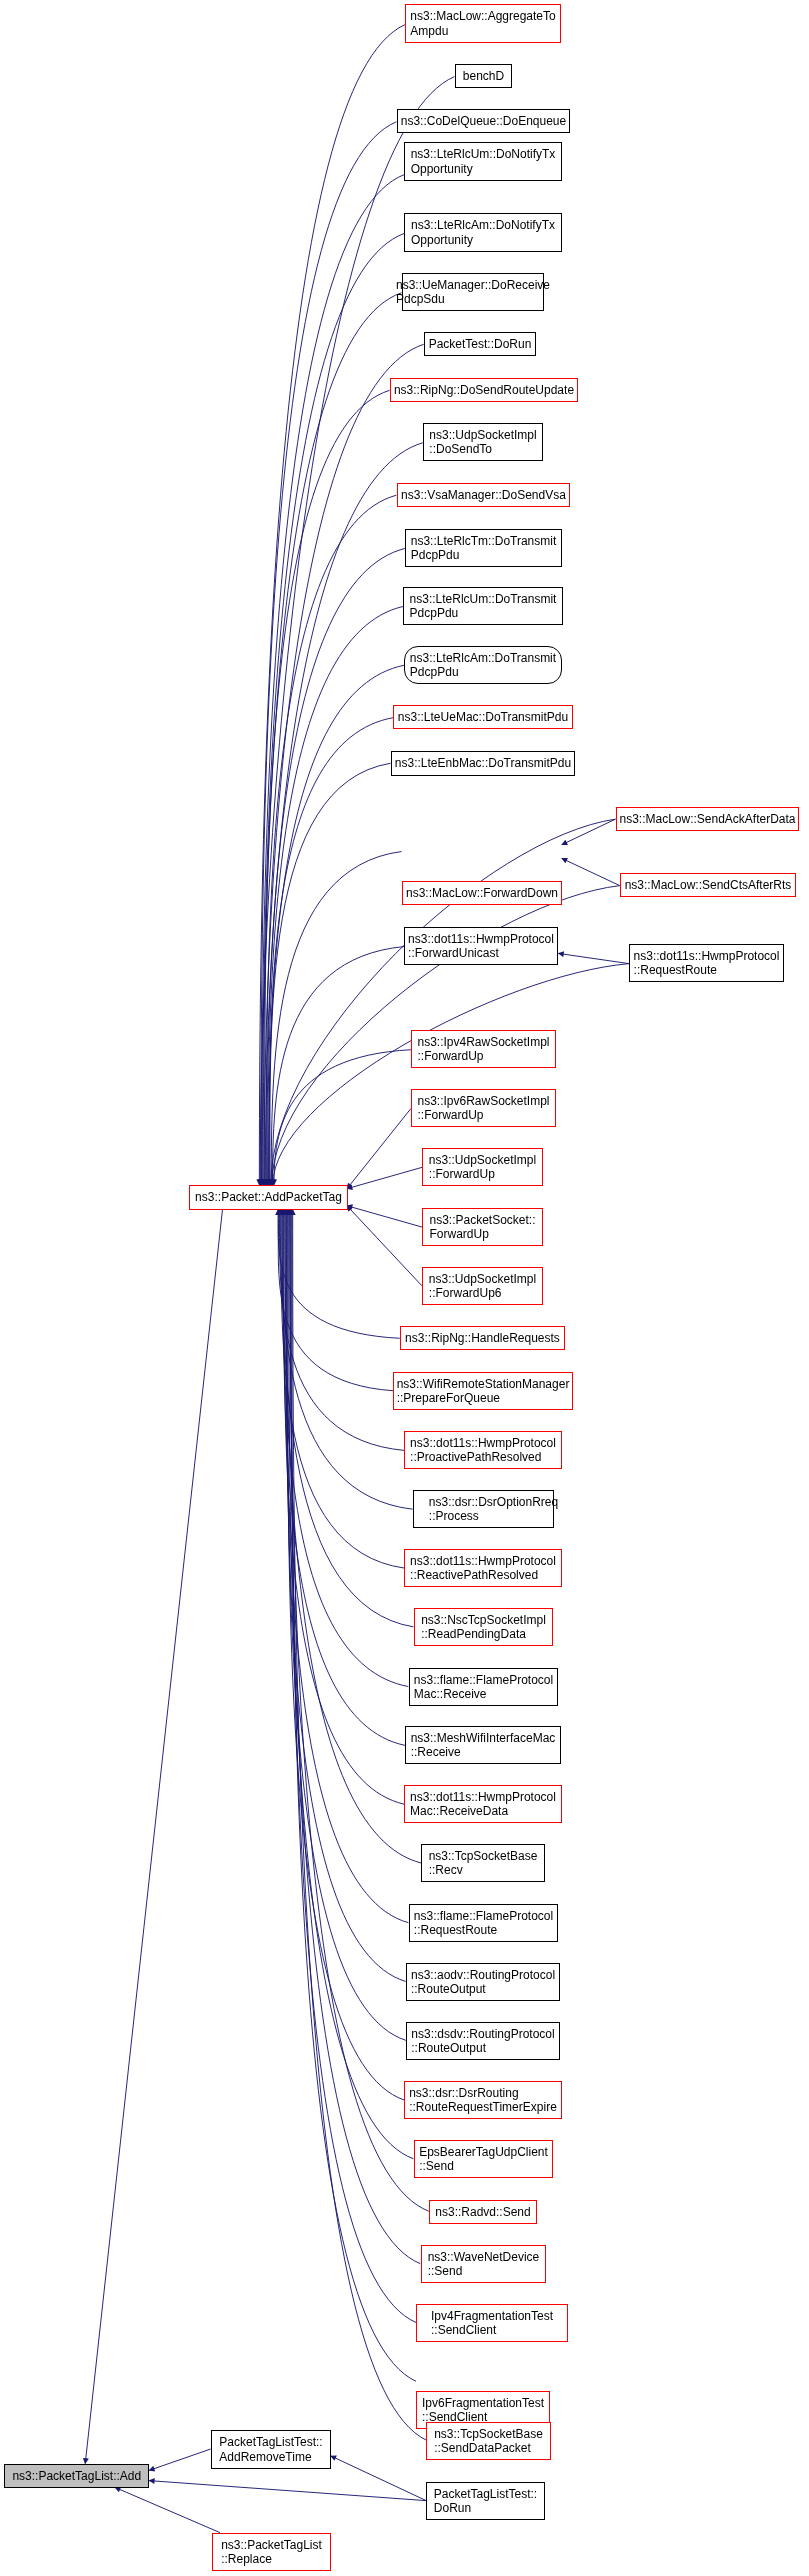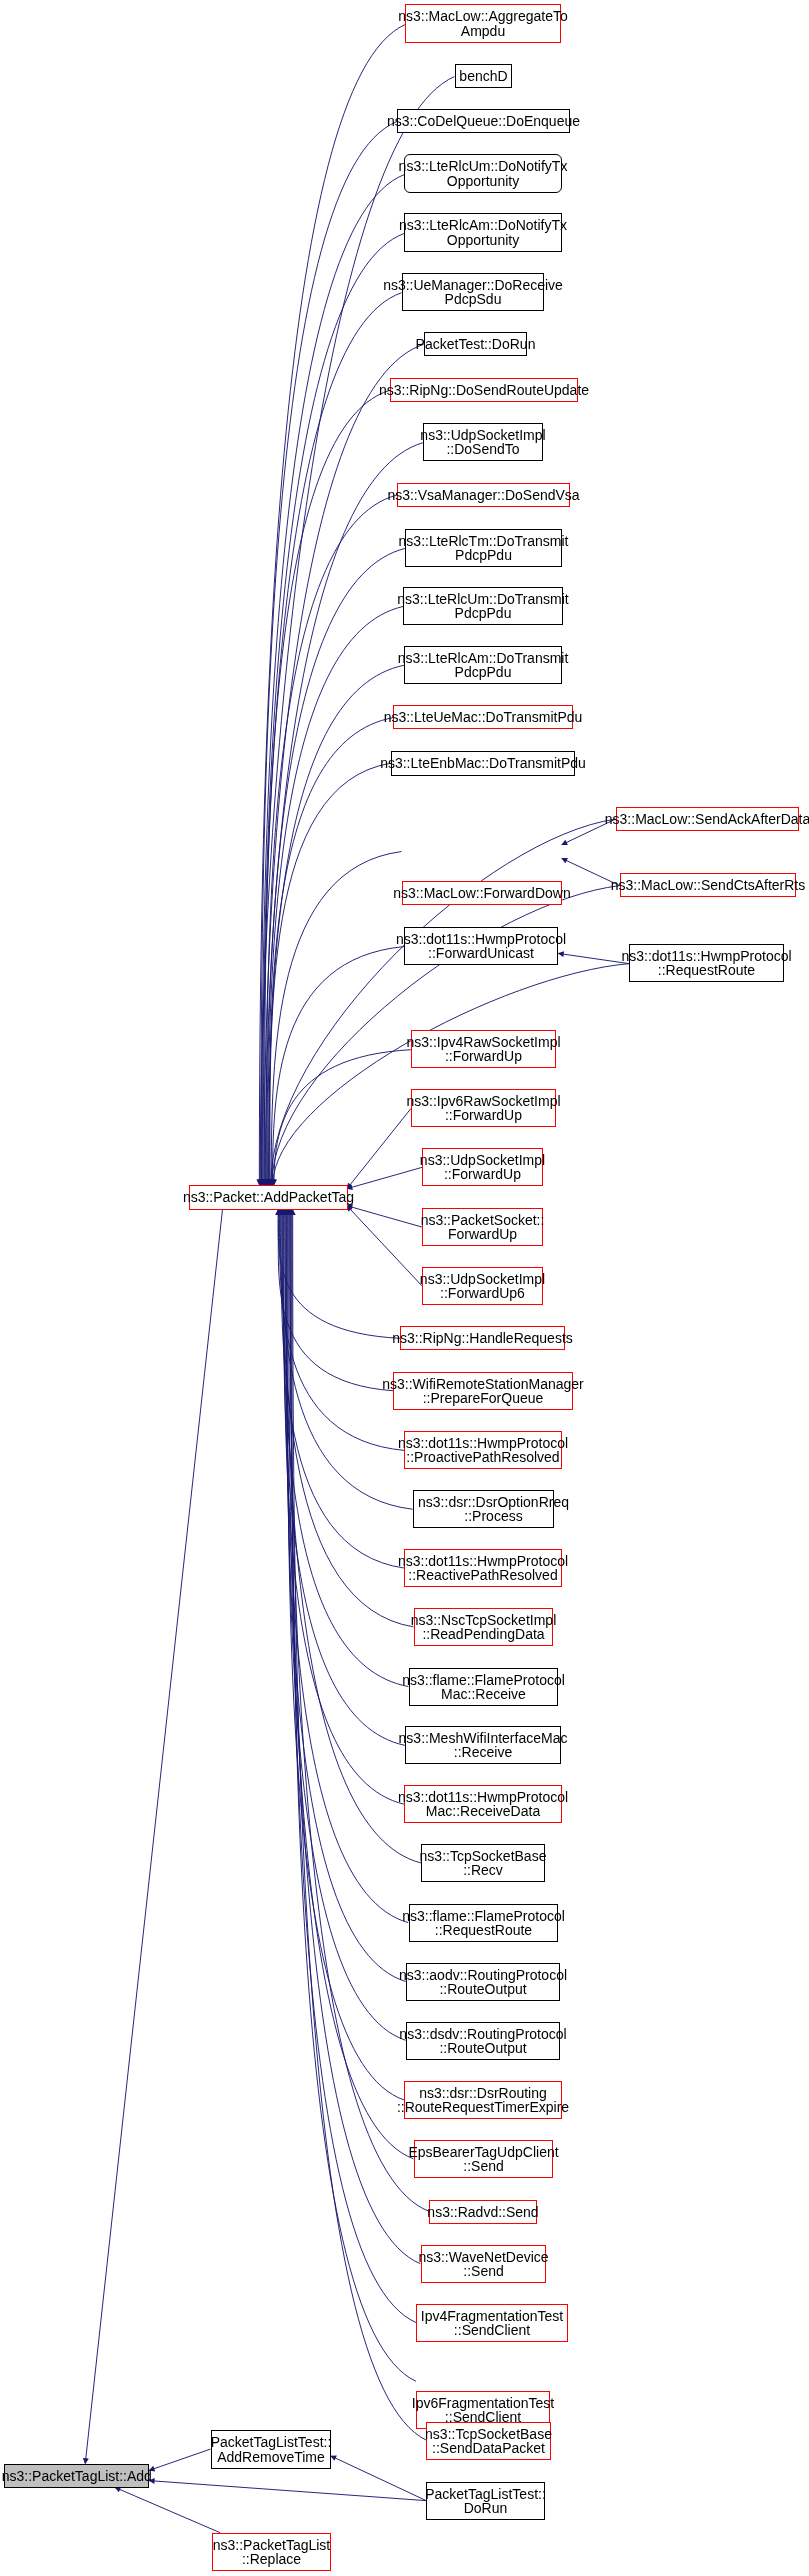--- a/index.html
+++ b/index.html
@@ -1,21 +1,21 @@
 <!DOCTYPE html>
 <html style="font-size:13.6px"><head>
 <meta charset="utf-8">
 <style>
   html, body { margin: 0; padding: 0; background: #ffffff; }
   body { width: 809px; height: 2576px; position: relative; overflow: hidden;
          font-family: "Liberation Sans", "DejaVu Sans", sans-serif; }
   #graph { position: absolute; left: 0; top: 0; width: 809px; height: 2576px; }
   .node { position: absolute; box-sizing: border-box; background: #ffffff;
           border: 1.1px solid #000000; display: flex; align-items: center; justify-content: center;
-          text-align: center; font-size: 14px; line-height: 14.5px; color: #000000;
+          text-align: left; font-size: 12px; line-height: 14.5px; color: #000000;
           white-space: pre; cursor: pointer; }
   .node.red { border-color: #ff0000; }
   .node.root { background: #bfbfbf; cursor: default; }
   svg#edges { position: absolute; left: 0; top: 0; }
 </style>
 </head>
 <body>
 
 <div id="graph">
   <svg id="edges" width="809" height="2576" viewBox="0 0 949 3020">
@@ -78,36 +78,36 @@
       <path d="M488,2792.5 C338,2723.775 342.41333333333336,1967.8000000000002 342.41333333333336,1418" fill="none" stroke="#191970" stroke-width="1.1" marker-end="url(#arrow)"></path>
       <path d="M500,2861.5 C350,2789.325 343.3333333333333,1995.4 343.3333333333333,1418" fill="none" stroke="#191970" stroke-width="1.1" marker-end="url(#arrow)"></path>
     </svg>
   <div id="node-layer">
       <div class="node root" style="left: 4.3px; top: 2464px; width: 145px; height: 24px;">ns3::PacketTagList::Add</div>
       <div class="node red" style="left: 189px; top: 1185px; width: 159px; height: 25px;">ns3::Packet::AddPacketTag</div>
       <div class="node red" style="left: 405px; top: 4.3px; width: 156px; height: 39px;">ns3::MacLow::AggregateTo
 Ampdu</div>
       <div class="node" style="left: 455px; top: 64px; width: 57px; height: 24px;">benchD</div>
       <div class="node" style="left: 397px; top: 109px; width: 173px; height: 24px;">ns3::CoDelQueue::DoEnqueue</div>
-      <div class="node" style="left: 404px; top: 154px; width: 158px; height: 39px; border-radius: 6px;">ns3::LteRlcUm::DoNotifyTx
+      <div class="node" style="left: 404px; top: 142px; width: 158px; height: 39px;">ns3::LteRlcUm::DoNotifyTx
 Opportunity</div>
       <div class="node" style="left: 404px; top: 213px; width: 158px; height: 39px;">ns3::LteRlcAm::DoNotifyTx
 Opportunity</div>
       <div class="node" style="left: 402px; top: 273px; width: 142px; height: 38px;">ns3::UeManager::DoReceive
 PdcpSdu</div>
-      <div class="node" style="left: 424px; top: 332px; width: 103px; height: 24px;">PacketTest::DoRun</div>
+      <div class="node" style="left: 424px; top: 332px; width: 112px; height: 24px;">PacketTest::DoRun</div>
       <div class="node red" style="left: 390px; top: 378px; width: 188px; height: 24px;">ns3::RipNg::DoSendRouteUpdate</div>
       <div class="node" style="left: 423px; top: 423px; width: 120px; height: 38px;">ns3::UdpSocketImpl
 ::DoSendTo</div>
       <div class="node red" style="left: 397px; top: 483px; width: 173px; height: 24px;">ns3::VsaManager::DoSendVsa</div>
       <div class="node" style="left: 405px; top: 529px; width: 157px; height: 38px;">ns3::LteRlcTm::DoTransmit
 PdcpPdu</div>
       <div class="node" style="left: 403px; top: 587px; width: 160px; height: 38px;">ns3::LteRlcUm::DoTransmit
 PdcpPdu</div>
-      <div class="node" style="left: 404px; top: 646px; width: 158px; height: 38px;">ns3::LteRlcAm::DoTransmit
+      <div class="node" style="left: 404px; top: 646px; width: 158px; height: 38px; border-radius: 14px;">ns3::LteRlcAm::DoTransmit
 PdcpPdu</div>
       <div class="node red" style="left: 393px; top: 705px; width: 180px; height: 24px;">ns3::LteUeMac::DoTransmitPdu</div>
       <div class="node" style="left: 391px; top: 751px; width: 184px; height: 25px;">ns3::LteEnbMac::DoTransmitPdu</div>
       <div class="node red" style="left: 402px; top: 839px; width: 160px; height: 24px; margin-top: 42px;">ns3::MacLow::ForwardDown</div>
       <div class="node red" style="left: 616px; top: 807px; width: 183px; height: 24px;">ns3::MacLow::SendAckAfterData</div>
       <div class="node red" style="left: 620px; top: 873px; width: 176px; height: 24px;">ns3::MacLow::SendCtsAfterRts</div>
       <div class="node" style="left: 404px; top: 927px; width: 154px; height: 38px;">ns3::dot11s::HwmpProtocol
 ::ForwardUnicast</div>
       <div class="node" style="left: 629px; top: 944px; width: 155px; height: 38px;">ns3::dot11s::HwmpProtocol
 ::RequestRoute</div>

